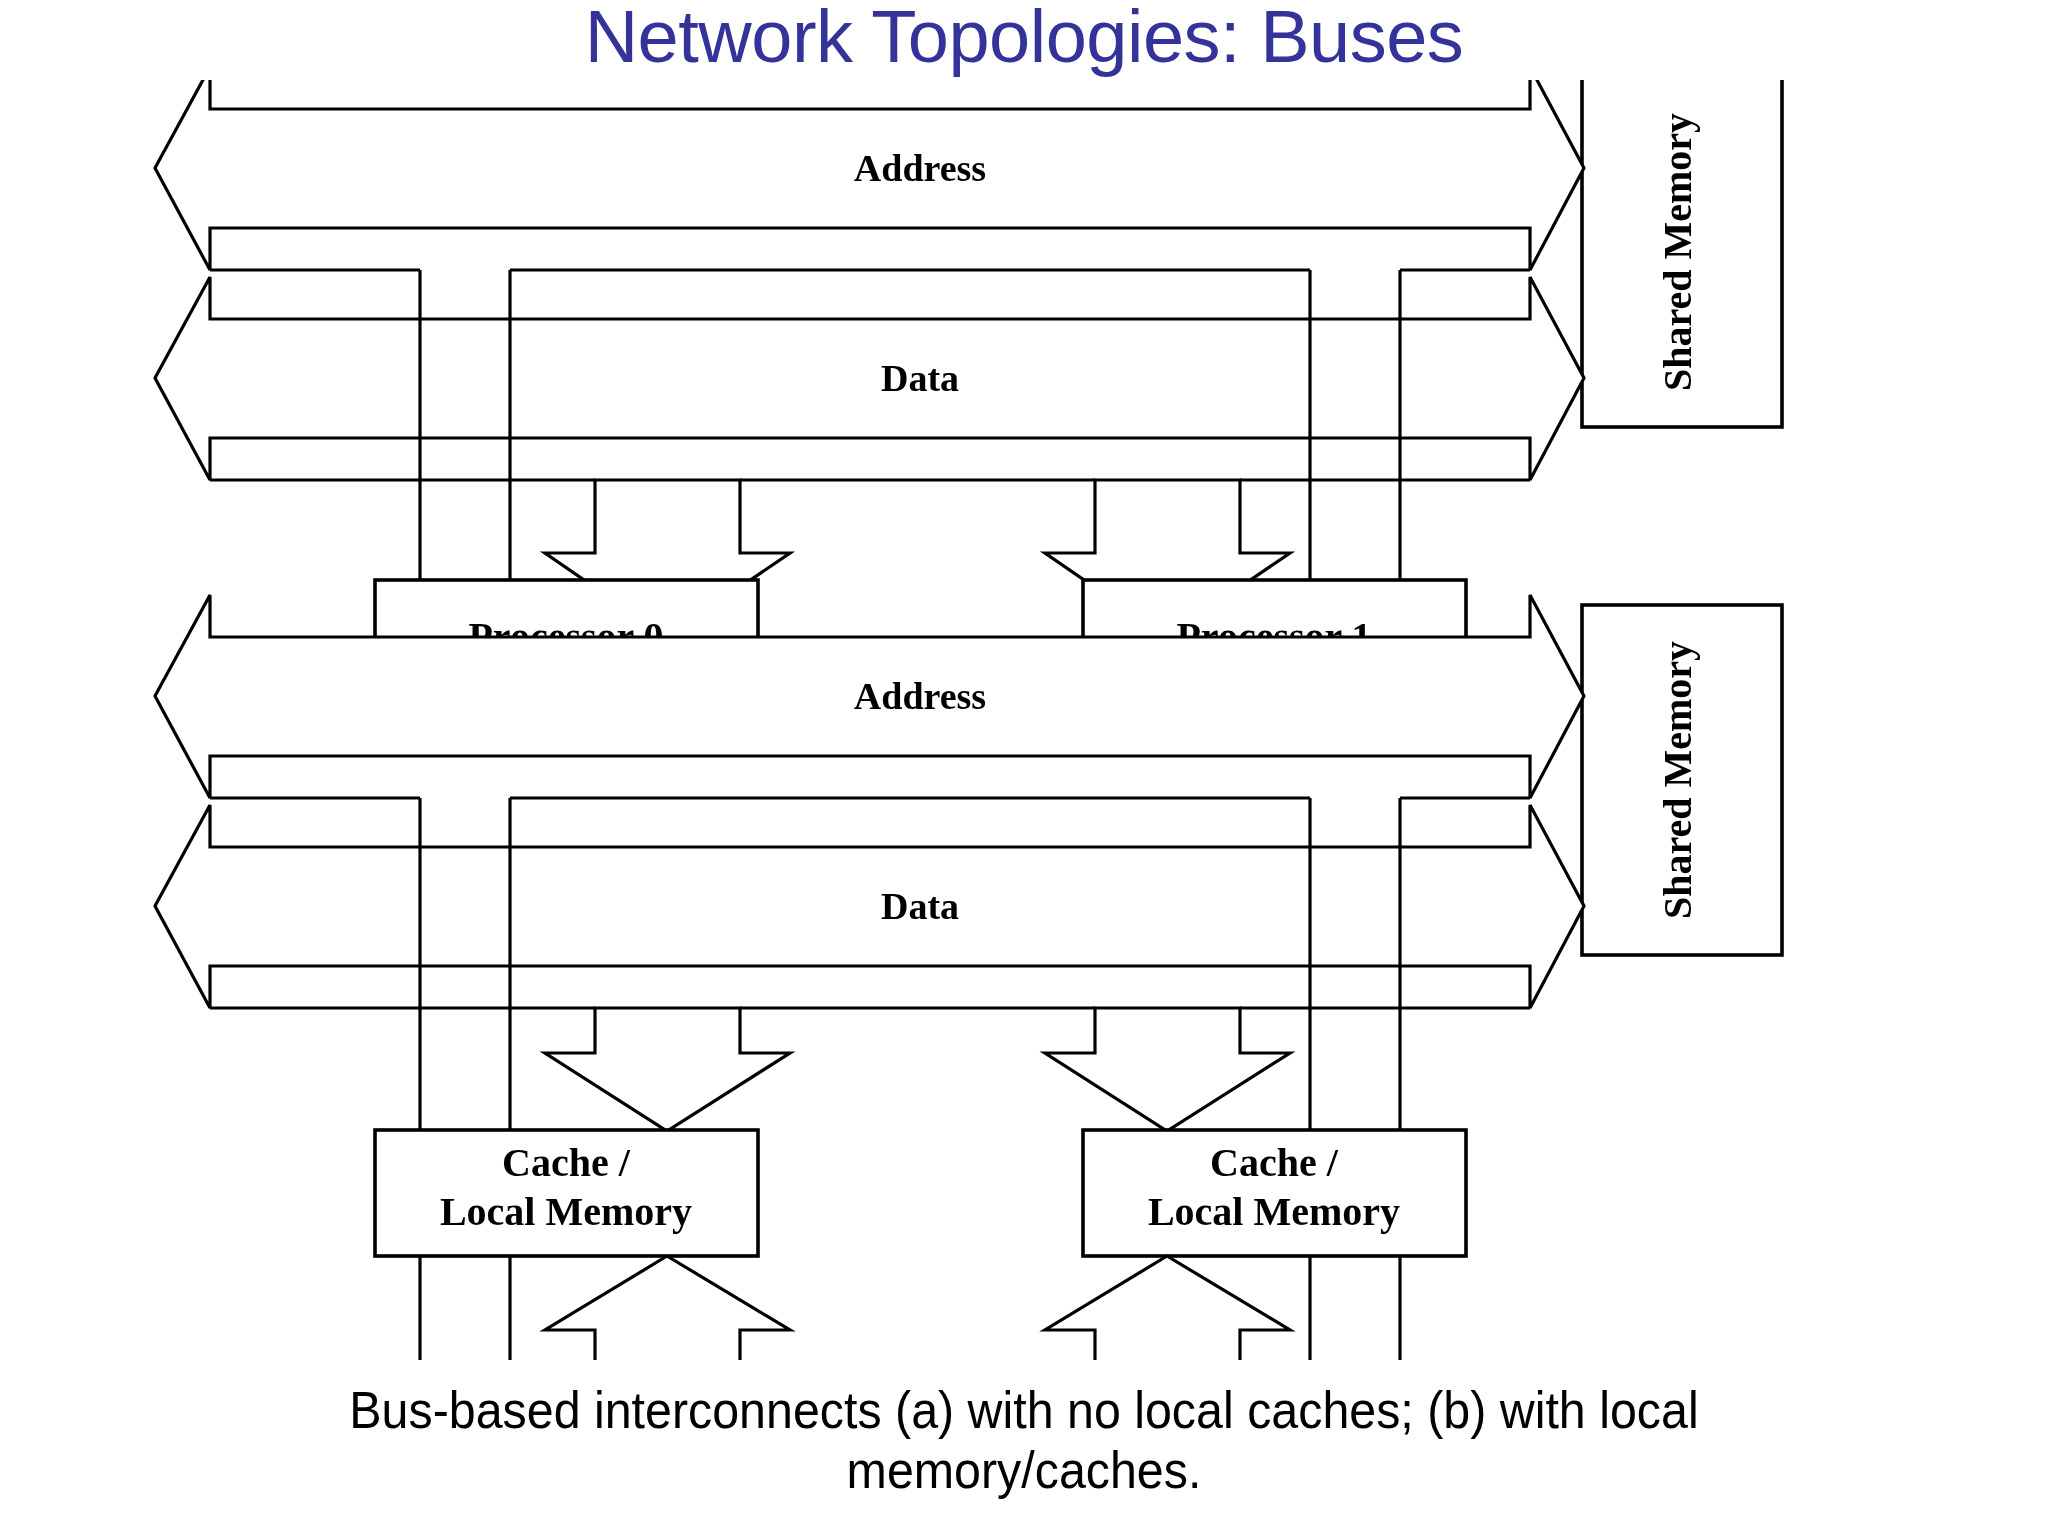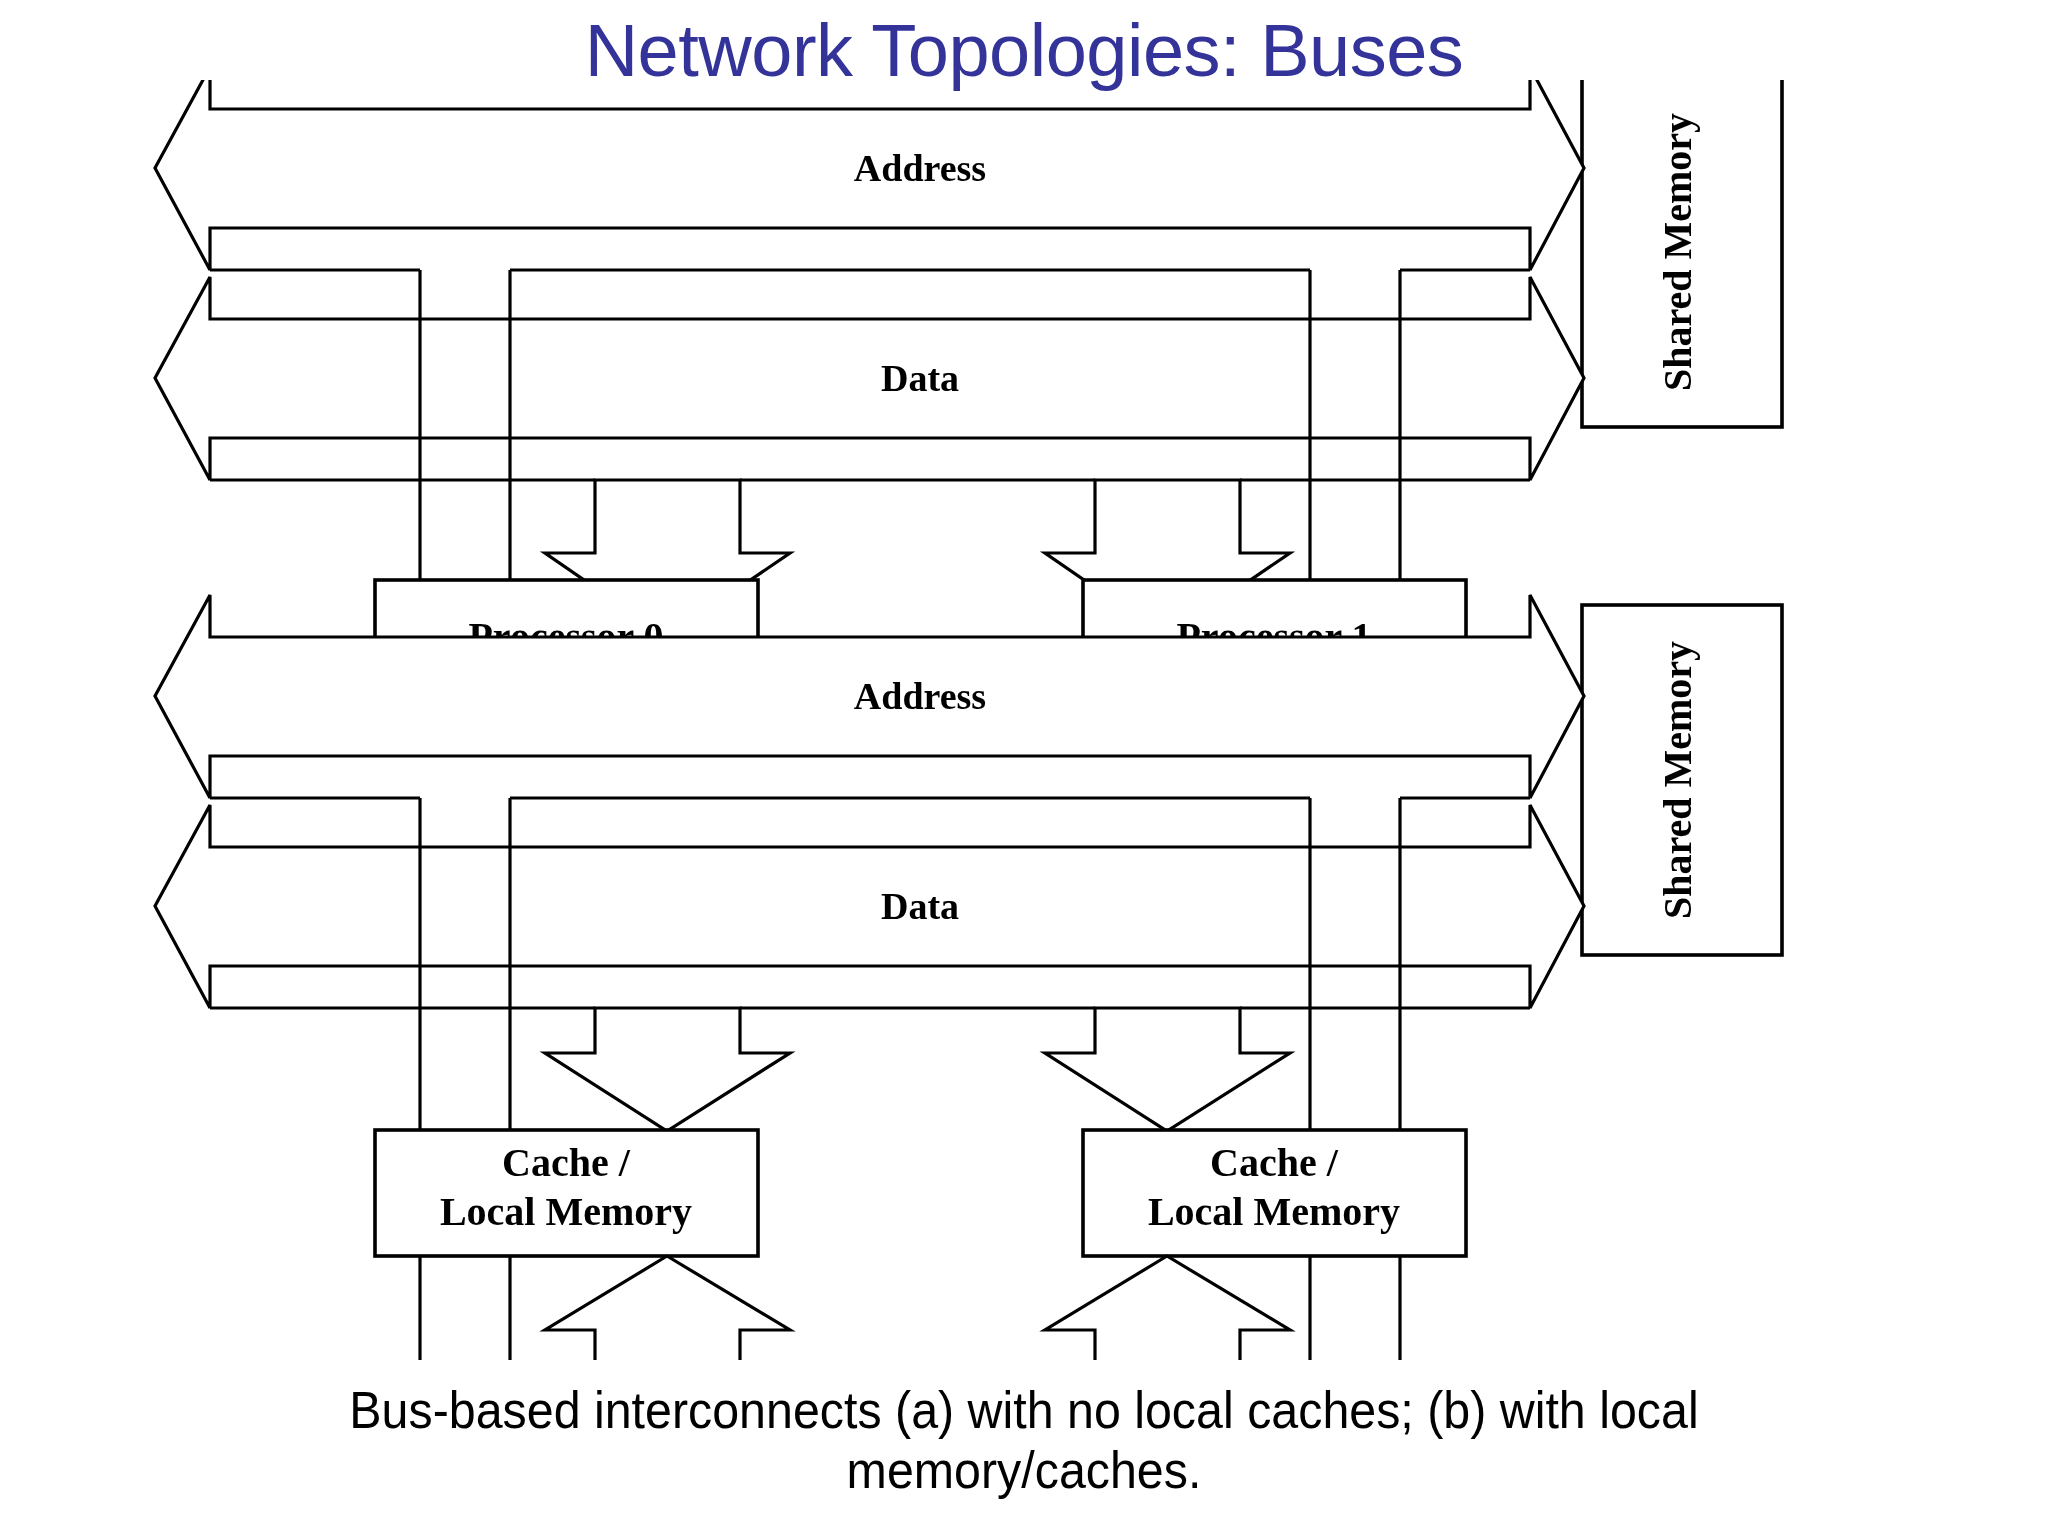--- a/index.html
+++ b/index.html
@@ -15,21 +15,21 @@
     position: relative;
   }
   .slide {
     position: absolute;
     inset: 0;
     background: #ffffff;
   }
   #slide-title {
     position: absolute;
     left: 0;
-    top: 14px;
+    top: 0;
     width: 2048px;
     text-align: center;
     font-family: "Liberation Sans", sans-serif;
     font-size: 74px;
     font-weight: 400;
     letter-spacing: -0.5px;
     color: #333399;
     white-space: nowrap;
     line-height: 1.0;
   }

